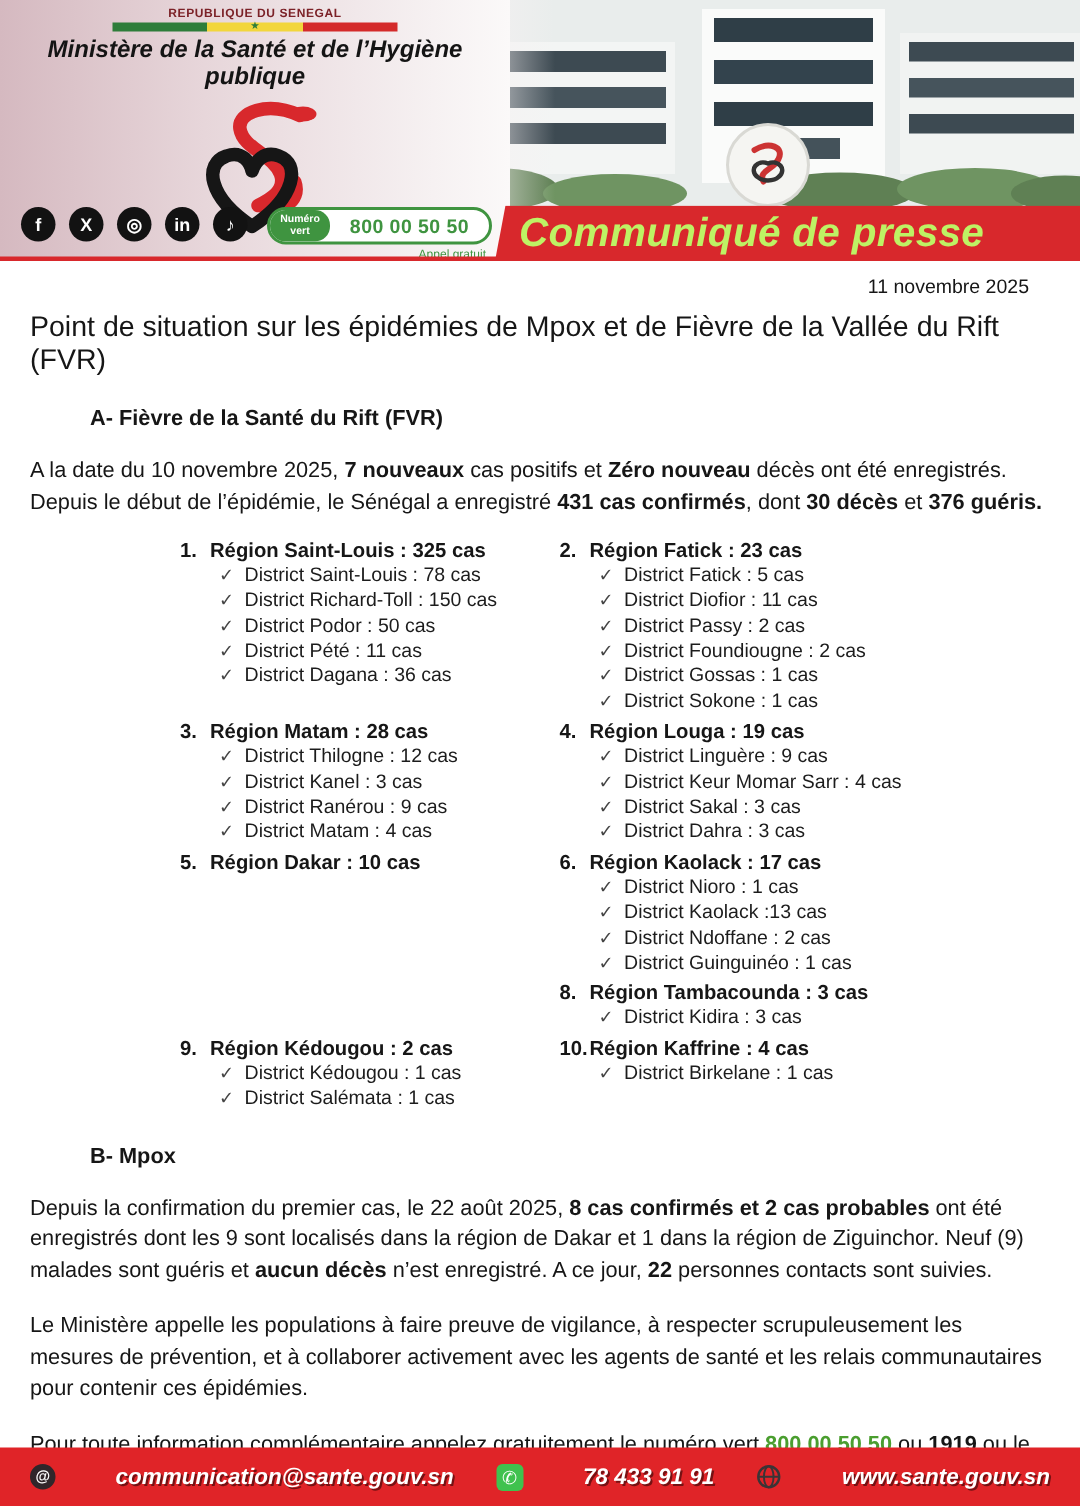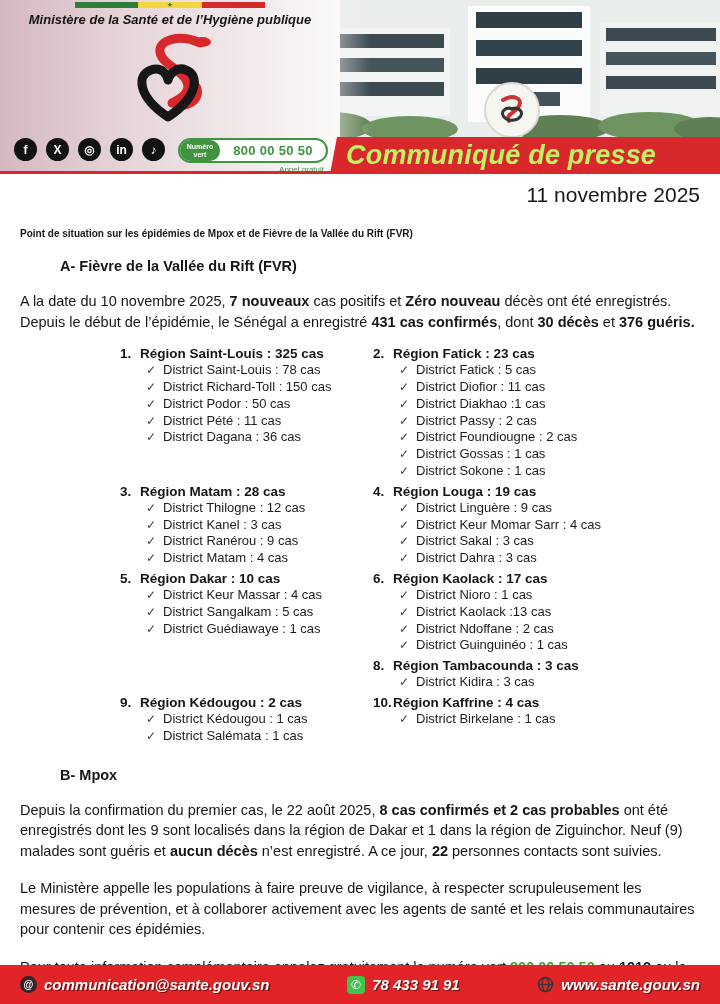--- a/index.html
+++ b/index.html
@@ -21,21 +21,21 @@
     letter-spacing:.4px; color:#7c2228;
   }
   .flag { position:relative; width:190px; height:6px; margin:2px auto 0; display:flex; }
   .flag span { flex:1; }
   .flag .g { background:#2e7d3a; } .flag .y { background:#f2d63c; } .flag .r { background:#d42a2a; }
   .flag .star {
     position:absolute; left:50%; top:-1px; transform:translateX(-50%);
     color:#2e7d3a; font-size:7px; line-height:7px;
   }
   .ministry {
-    margin-top:4px; text-align:center; font-size:13px; font-weight:700;
+    margin-top:4px; text-align:center; font-size:16px; font-weight:700;
     font-style:italic; color:#141414;
   }
   .logo-wrap { text-align:center; margin-top:2px; }
   .social-row { position:absolute; left:14px; top:138px; display:flex; gap:9px; }
   .social-icon {
     width:23px; height:23px; border-radius:50%; background:#121212; color:#fff;
     display:flex; align-items:center; justify-content:center;
     font-size:12px; font-weight:700; cursor:pointer;
   }
   .hotline-zone { position:absolute; left:178px; top:138px; width:150px; }
@@ -61,23 +61,23 @@
     background:#d8282c; display:flex; align-items:center; padding-left:16px;
     clip-path:polygon(7px 0, 100% 0, 100% 100%, 0 100%);
   }
   .banner span {
     color:#bef264; font-size:27px; font-weight:700; font-style:italic;
     letter-spacing:.2px; white-space:nowrap;
   }
   .header-rule { position:absolute; left:0; top:171px; width:340px; height:3px; background:#d8282c; }
 
   
-  .date { text-align:right; padding-right:20px; font-size:21px; margin-top:9px; }
+  .date { text-align:right; padding-right:34px; font-size:13px; margin-top:9px; }
   main { padding:0 20px; }
-  .doc-title { font-size:10px; font-weight:700; margin-top:21px; }
+  .doc-title { font-size:19px; font-weight:400; margin-top:10px; }
   .section-heading { font-size:14.5px; font-weight:700; margin:19px 0 0 40px; }
   .para { font-size:14.5px; line-height:1.42; margin-top:17px; }
   .b { font-weight:700; }
 
   .regions-grid {
     display:grid; grid-template-columns:253px auto;
     margin:13px 0 0 100px; row-gap:3px; column-gap:0;
   }
   .region-header { font-size:13.5px; font-weight:700; line-height:17px; }
   .region-num { display:inline-block; min-width:20px; }
@@ -87,21 +87,21 @@
 
   
   footer {
     position:absolute; left:0; bottom:0; width:720px; height:39px;
     background:#e02428; display:flex; align-items:center;
     justify-content:space-between; padding:0 20px;
   }
   .footer-item { display:flex; align-items:center; gap:7px; cursor:pointer; }
   .footer-item .txt {
     color:#fff; font-weight:700; font-style:italic; font-size:15px;
-    text-shadow:1.4px 1.4px 0 rgba(45,5,5,.6); white-space:nowrap;
+    text-shadow:1.4px 1.4px 0 rgba(45,5,5,.6); white-space:nowrap;margin-left:33px;
   }
   .mail-ic {
     width:17px; height:17px; border-radius:50%; background:#30262a; color:#fff;
     font-size:10px; font-weight:700; display:flex; align-items:center; justify-content:center;
     font-style:normal;
   }
   .wa-ic {
     width:18px; height:18px; border-radius:4px; background:#3fc24e; color:#fff;
     font-size:12px; display:flex; align-items:center; justify-content:center;
   }
@@ -140,20 +140,21 @@
         <ellipse cx="410" cy="129" rx="36" ry="12" fill="#5f8054"></ellipse>
 
         <circle cx="212" cy="110" r="27" fill="#f5f5f2" stroke="#d9d9d4" stroke-width="2"></circle>
         <path d="M203,100 c10,-6 20,-2 16,6 c-3,7 -14,8 -10,15" fill="none" stroke="#c33" stroke-width="4" stroke-linecap="round"></path>
         <path d="M205,118 c-6,-5 0,-12 7,-9 c7,-3 13,4 7,9 c-3,3 -11,3 -14,0 z" fill="none" stroke="#333" stroke-width="3"></path>
       </svg>
     </div>
     <div class="photo-fade"></div>
 
     <div class="header-left">
+      <div class="republic">REPUBLIQUE DU SENEGAL</div>
       <div class="flag">
         <span class="g"></span>
           <span class="y"></span>
           <span class="r"></span>
         <span class="star">★</span>
       </div>
       <div class="ministry">Ministère de la Santé et de l’Hygiène publique</div>
       <div class="logo-wrap">
         <svg width="120" height="100" viewBox="0 0 120 100">
           <path d="M90,14 C68,4 48,12 50,23 C52,36 72,40 77,53 C81,64 70,70 62,74" fill="none" stroke="#d8282c" stroke-width="9" stroke-linecap="round"></path>
@@ -182,40 +183,39 @@
       <span>Communiqué de presse</span>
     </div>
     <div class="header-rule"></div>
   </div>
 
   <div class="date">11 novembre 2025</div>
 
   <main>
     <p class="doc-title">Point de situation sur les épidémies de Mpox et de Fièvre de la Vallée du Rift (FVR)</p>
 
-    <p class="section-heading">A-  Fièvre de la Vallée du Rift (FVR)</p>
+    <p class="section-heading">A-  Fièvre de la Santé du Rift (FVR)</p>
     <p class="para"><span>A la date du 10 novembre 2025, </span><span class="b">7 nouveaux</span><span> cas positifs et </span><span class="b">Zéro nouveau</span><span> décès ont été enregistrés. Depuis le début de l’épidémie, le Sénégal a enregistré </span><span class="b">431 cas confirmés</span><span>, dont </span><span class="b">30 décès</span><span> et </span><span class="b">376 guéris.</span></p>
 
     <div class="regions-grid" id="regions-grid">
         <div class="region">
           <div class="region-header"><span class="region-num">1.</span><span>Région Saint-Louis : 325 cas</span></div>
           <ul>
             <li><span class="check">✓</span>District Saint-Louis : 78 cas</li>
             <li><span class="check">✓</span>District Richard-Toll : 150 cas</li>
             <li><span class="check">✓</span>District Podor : 50 cas</li>
             <li><span class="check">✓</span>District Pété : 11 cas</li>
             <li><span class="check">✓</span>District Dagana : 36 cas</li>
           </ul>
         </div>
         <div class="region">
           <div class="region-header"><span class="region-num">2.</span><span>Région Fatick : 23 cas</span></div>
           <ul>
             <li><span class="check">✓</span>District Fatick : 5 cas</li>
             <li><span class="check">✓</span>District Diofior : 11 cas</li>
-            <li><span class="check">✓</span>District Diakhao :1 cas</li>
             <li><span class="check">✓</span>District Passy : 2 cas</li>
             <li><span class="check">✓</span>District Foundiougne : 2 cas</li>
             <li><span class="check">✓</span>District Gossas : 1 cas</li>
             <li><span class="check">✓</span>District Sokone : 1 cas</li>
           </ul>
         </div>
         <div class="region">
           <div class="region-header"><span class="region-num">3.</span><span>Région Matam : 28 cas</span></div>
           <ul>
             <li><span class="check">✓</span>District Thilogne : 12 cas</li>
@@ -228,25 +228,20 @@
           <div class="region-header"><span class="region-num">4.</span><span>Région Louga : 19 cas</span></div>
           <ul>
             <li><span class="check">✓</span>District Linguère : 9 cas</li>
             <li><span class="check">✓</span>District Keur Momar Sarr : 4 cas</li>
             <li><span class="check">✓</span>District Sakal : 3 cas</li>
             <li><span class="check">✓</span>District Dahra : 3 cas</li>
           </ul>
         </div>
         <div class="region">
           <div class="region-header"><span class="region-num">5.</span><span>Région Dakar : 10 cas</span></div>
-          <ul>
-            <li><span class="check">✓</span>District Keur Massar : 4 cas</li>
-            <li><span class="check">✓</span>District Sangalkam : 5 cas</li>
-            <li><span class="check">✓</span>District Guédiawaye : 1 cas</li>
-          </ul>
         </div>
         <div class="region">
           <div class="region-header"><span class="region-num">6.</span><span>Région Kaolack : 17 cas</span></div>
           <ul>
             <li><span class="check">✓</span>District Nioro : 1 cas</li>
             <li><span class="check">✓</span>District Kaolack :13 cas</li>
             <li><span class="check">✓</span>District Ndoffane : 2 cas</li>
             <li><span class="check">✓</span>District Guinguinéo : 1 cas</li>
           </ul>
         </div>

